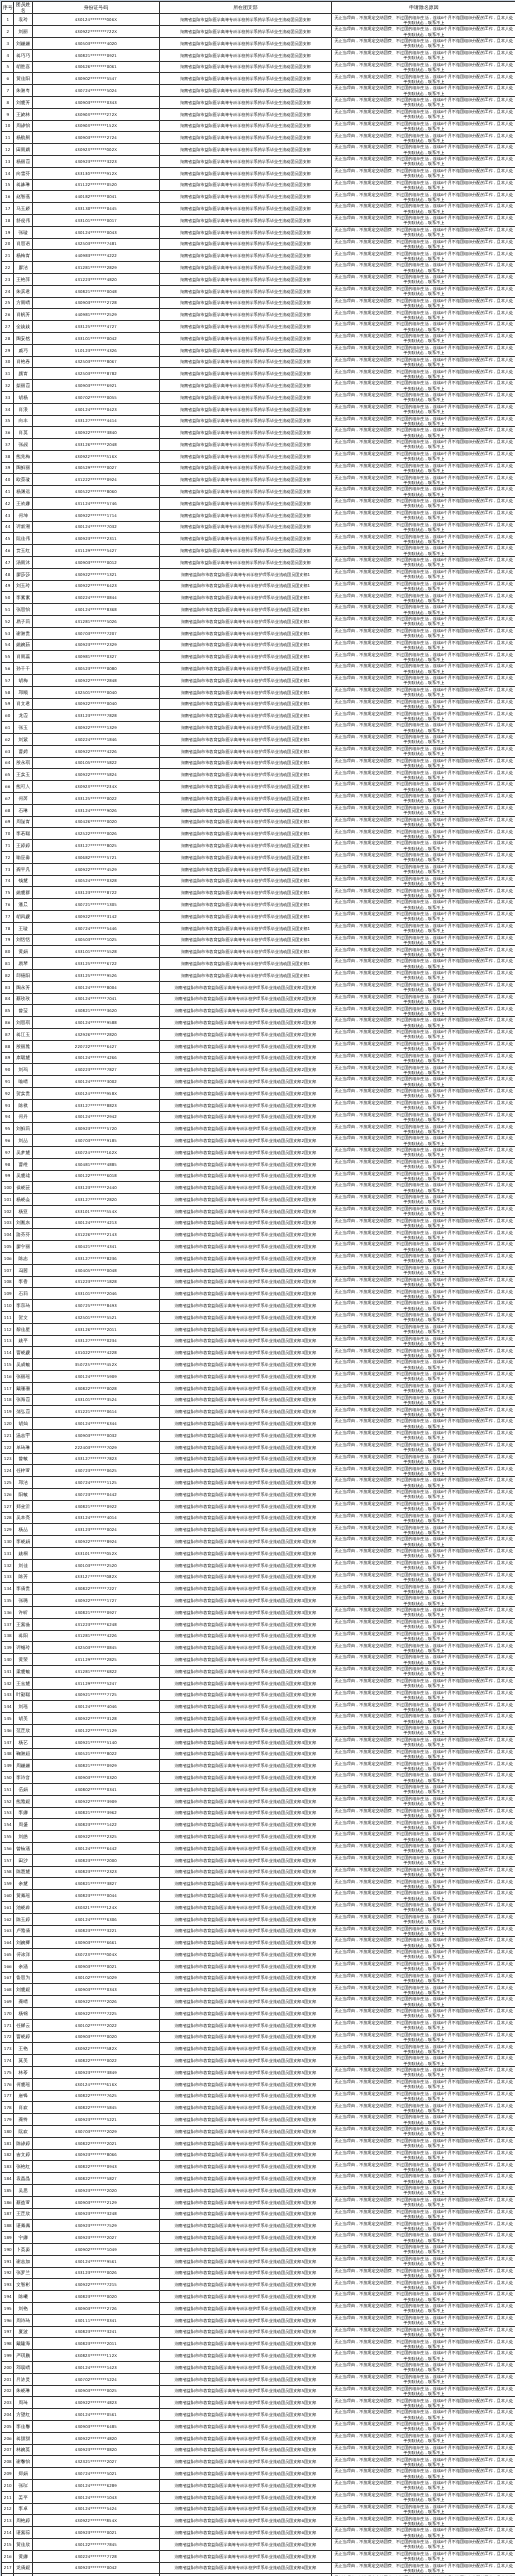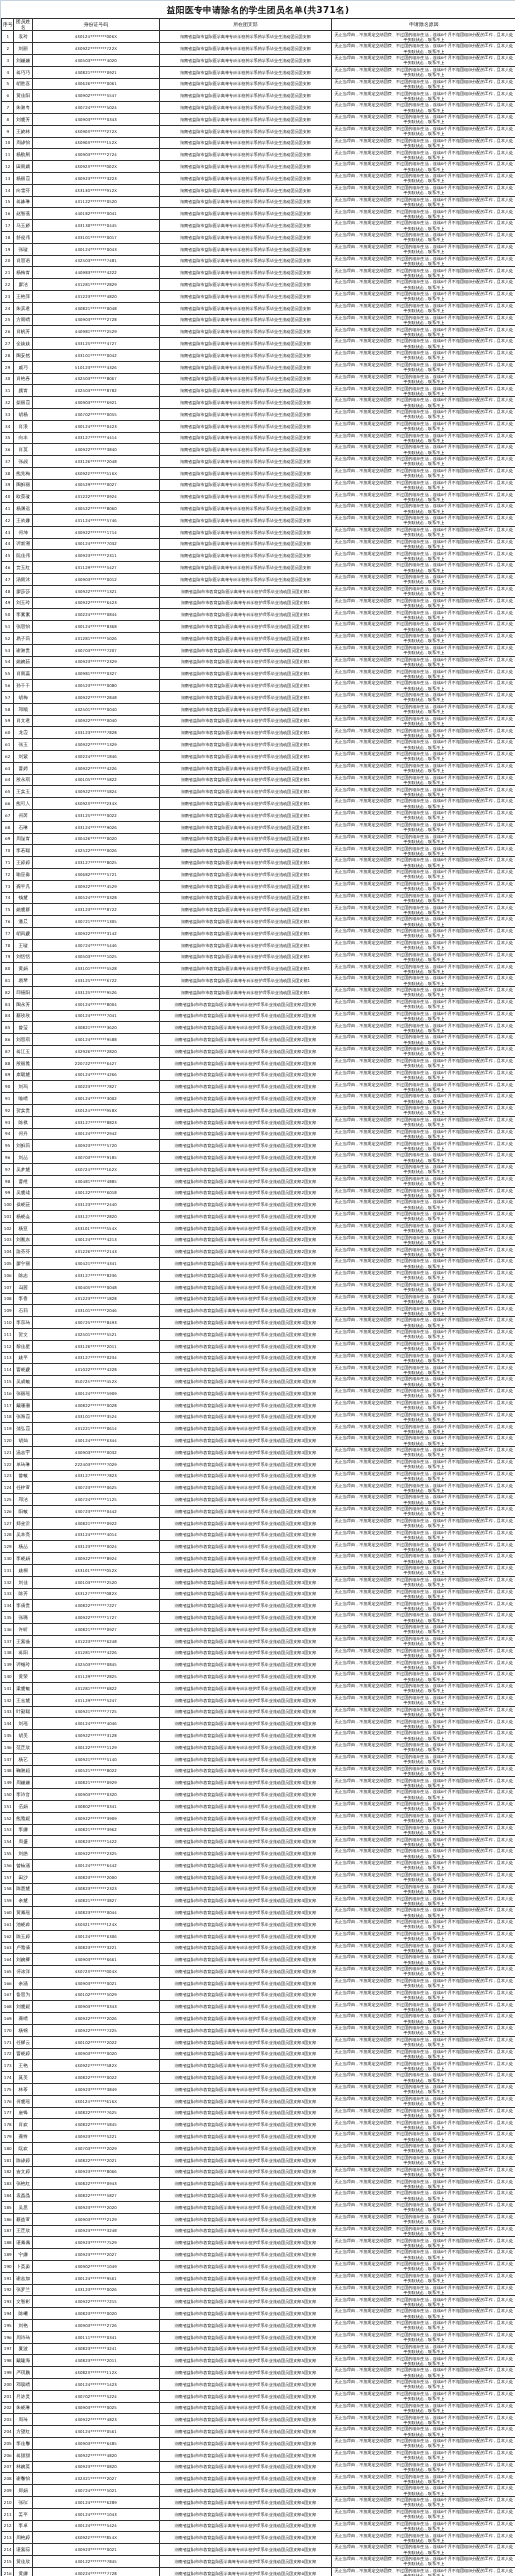--- a/index.html
+++ b/index.html
@@ -14,21 +14,20 @@
   td.no{font-size:4.1px;}
   td.name{font-size:4.6px;line-height:5.2px;}
   td.id{font-size:3.9px;letter-spacing:0.1px;}
   td.branch{font-size:4.1px;white-space:nowrap;}
   td.reason{font-size:4.1px;line-height:5.2px;padding:0 2.1px;}
 </style>
 </head>
 <body>
 
 <div class="sheet">
-  <div class="title">益阳医专申请除名的学生团员名单(共371名)</div>
   <table>
     <colgroup>
       <col class="c-no">
         <col class="c-name">
         <col class="c-id">
         <col class="c-branch">
         <col class="c-reason">
     </colgroup>
     <thead>
       <tr>

